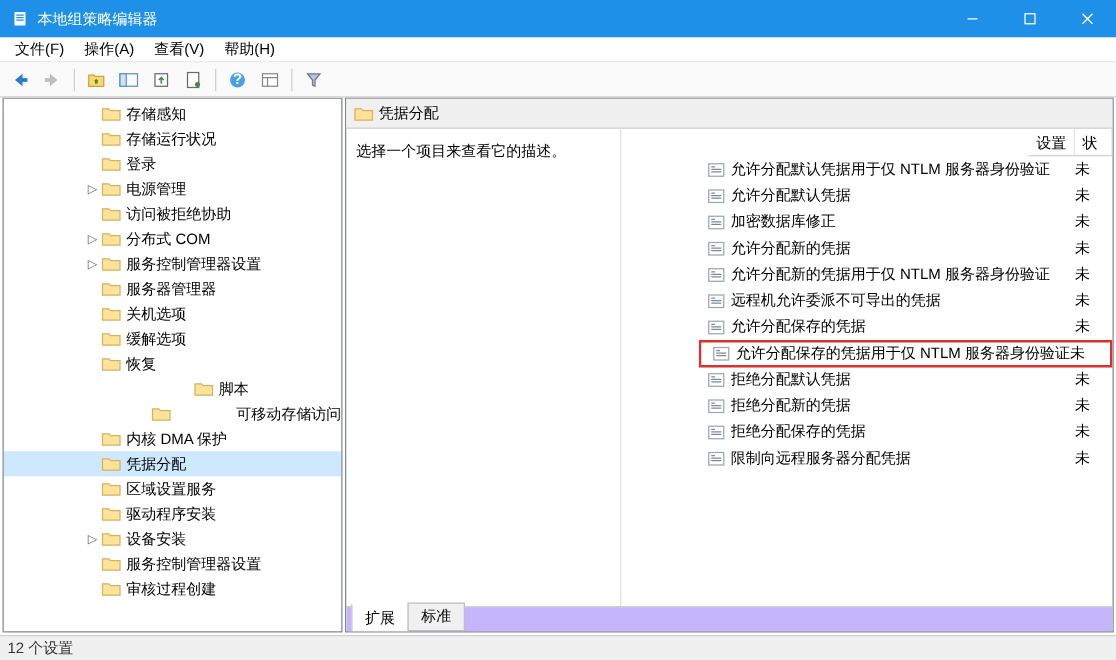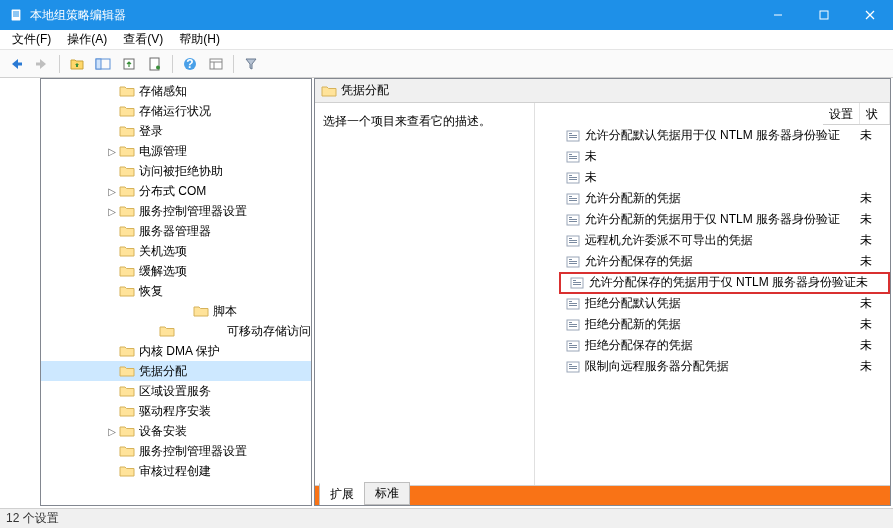--- a/index.html
+++ b/index.html
@@ -11,21 +11,21 @@
 .titlebar .win-controls { display: flex; height: 100%; }
 .titlebar .win-btn { width: 46px; display: flex; align-items: center; justify-content: center; color: #fff; }
 
 .menubar { height: 20px; display: flex; align-items: center; padding: 0 4px; background: #fff; border-bottom: 1px solid #e5e5e5; }
 .menubar .menu-item { padding: 2px 8px; cursor: default; }
 
 .toolbar { height: 28px; display: flex; align-items: center; padding: 0 4px; gap: 2px; border-bottom: 1px solid #d0d0d0; background: #fafafa; }
 .toolbar .tb-btn { width: 24px; height: 22px; display: flex; align-items: center; justify-content: center; border: 1px solid transparent; }
 .toolbar .sep { width: 1px; height: 18px; background: #d0d0d0; margin: 0 3px; }
 
-.content { flex: 1; display: flex; overflow: hidden; margin-left: 38px; }
+.content { flex: 1; display: flex; overflow: hidden; }
 .tree-pane { width: 272px; border: 1px solid #828790; margin: 0 2px 2px 2px; overflow: auto; background: #fff; padding: 2px 0; }
 .tree-node { display: flex; align-items: center; height: 20px; white-space: nowrap; cursor: default; }
 .tree-node.selected { background: #cde8ff; }
 .tree-node .twisty { width: 14px; text-align: center; color: #6a6a6a; font-size: 10px; }
 .tree-node .f-icon { width: 16px; height: 16px; margin-right: 4px; display:flex;align-items:center;justify-content:center;}
 .tree-node .label { font-size: 12px; }
 
 .right-pane { flex: 1; display: flex; flex-direction: column; border: 1px solid #828790; margin: 0 2px 2px 0; overflow: hidden; }
 .right-header { background: #f0f0f0; border-bottom: 1px solid #d0d0d0; height: 24px; display: flex; align-items: center; padding-left: 6px; gap: 4px; }
 .right-header .f-icon { width:16px; height:16px; display:flex;align-items:center;justify-content:center;}
@@ -37,21 +37,21 @@
 .list-header .col.setting { flex: 1; }
 .list-header .col.state { width: 30px; }
 .list-rows { flex: 1; overflow: auto; }
 .list-row { display: flex; align-items: center; height: 21px; cursor: default; position: relative; }
 .list-row .p-icon { width: 16px; height: 14px; margin: 0 4px 0 6px; display:flex;align-items:center;justify-content:center;}
 .list-row .cell-setting { flex: 1; white-space: nowrap; overflow: hidden; }
 .list-row .cell-state { width: 30px; white-space: nowrap; overflow: hidden; }
 .list-row.highlighted .inner-wrap { border: 2px solid #d93030; padding: 0 2px; display:flex; align-items:center; width:100%; height: 22px;}
 .list-row:not(.highlighted) .inner-wrap { display:flex; align-items:center; width:100%; height:100%;}
 
-.tabs { height: 20px; display: flex; align-items: flex-end; border-top: 1px solid #d0d0d0; background: #f97316; padding-left: 4px; }
+.tabs { height: 20px; display: flex; align-items: flex-end; border-top: 1px solid #d0d0d0; background: #c4b5fd; padding-left: 4px; }
 .tabs .tab { padding: 2px 10px; border: 1px solid #bfbfbf; border-top: 1px solid #fff; background: #fff; font-size: 12px; margin-right: -1px; position: relative; top: 1px;}
 .tabs .tab.inactive { background: #f0f0f0; border-top-color:#bfbfbf; top:0;}
 
 .statusbar { height: 20px; background: #f0f0f0; border-top: 1px solid #d0d0d0; display: flex; align-items: center; padding: 0 6px; color: #333; }
 
 svg { display:block; }
 </style>
 </head>
 <body>
 
@@ -372,33 +372,35 @@
             <div class="list-row">
               <div class="inner-wrap">
                 <span class="p-icon">
                   <svg width="14" height="12" viewBox="0 0 14 12">
                     <rect x="1" y="1" width="12" height="10" fill="#fff" stroke="#9aa6b8"></rect>
                     <line x1="3" y1="3.5" x2="6" y2="3.5" stroke="#7a8aa0"></line>
                     <line x1="3" y1="5.5" x2="11" y2="5.5" stroke="#7a8aa0"></line>
                     <line x1="3" y1="7.5" x2="11" y2="7.5" stroke="#7a8aa0"></line>
                   </svg>
                 </span>
-                <span class="cell-state">未</span>
-              </div>
-            </div>
-            <div class="list-row">
-              <div class="inner-wrap">
-                <span class="p-icon">
-                  <svg width="14" height="12" viewBox="0 0 14 12">
-                    <rect x="1" y="1" width="12" height="10" fill="#fff" stroke="#9aa6b8"></rect>
-                    <line x1="3" y1="3.5" x2="6" y2="3.5" stroke="#7a8aa0"></line>
-                    <line x1="3" y1="5.5" x2="11" y2="5.5" stroke="#7a8aa0"></line>
-                    <line x1="3" y1="7.5" x2="11" y2="7.5" stroke="#7a8aa0"></line>
-                  </svg>
-                </span>
+                <span class="cell-setting">允许分配默认凭据</span>
+                <span class="cell-state">未</span>
+              </div>
+            </div>
+            <div class="list-row">
+              <div class="inner-wrap">
+                <span class="p-icon">
+                  <svg width="14" height="12" viewBox="0 0 14 12">
+                    <rect x="1" y="1" width="12" height="10" fill="#fff" stroke="#9aa6b8"></rect>
+                    <line x1="3" y1="3.5" x2="6" y2="3.5" stroke="#7a8aa0"></line>
+                    <line x1="3" y1="5.5" x2="11" y2="5.5" stroke="#7a8aa0"></line>
+                    <line x1="3" y1="7.5" x2="11" y2="7.5" stroke="#7a8aa0"></line>
+                  </svg>
+                </span>
+                <span class="cell-setting">加密数据库修正</span>
                 <span class="cell-state">未</span>
               </div>
             </div>
             <div class="list-row">
               <div class="inner-wrap">
                 <span class="p-icon">
                   <svg width="14" height="12" viewBox="0 0 14 12">
                     <rect x="1" y="1" width="12" height="10" fill="#fff" stroke="#9aa6b8"></rect>
                     <line x1="3" y1="3.5" x2="6" y2="3.5" stroke="#7a8aa0"></line>
                     <line x1="3" y1="5.5" x2="11" y2="5.5" stroke="#7a8aa0"></line>

